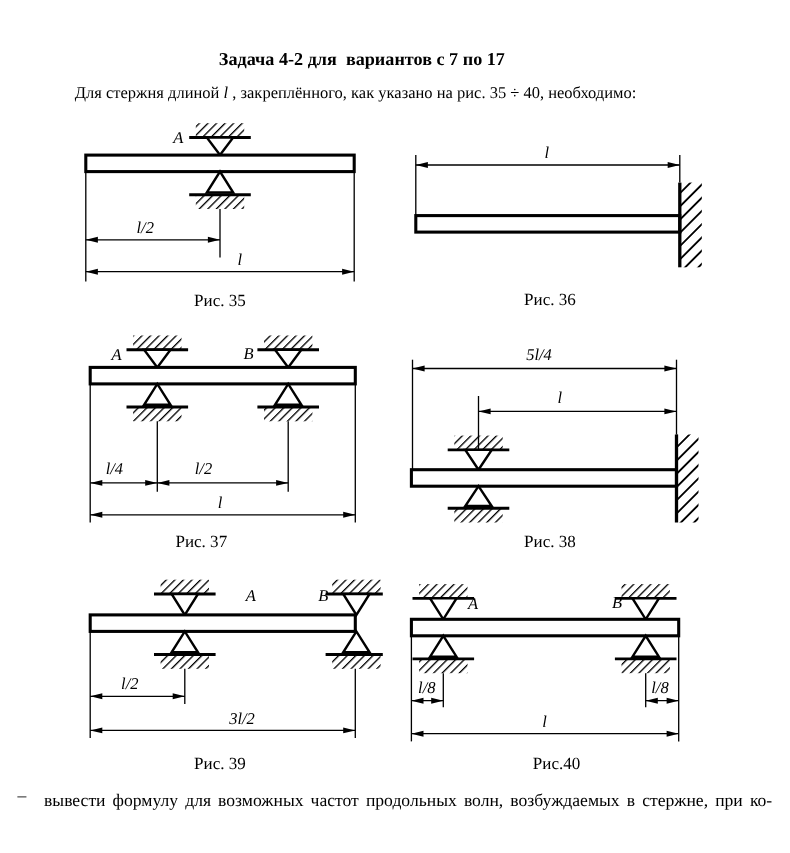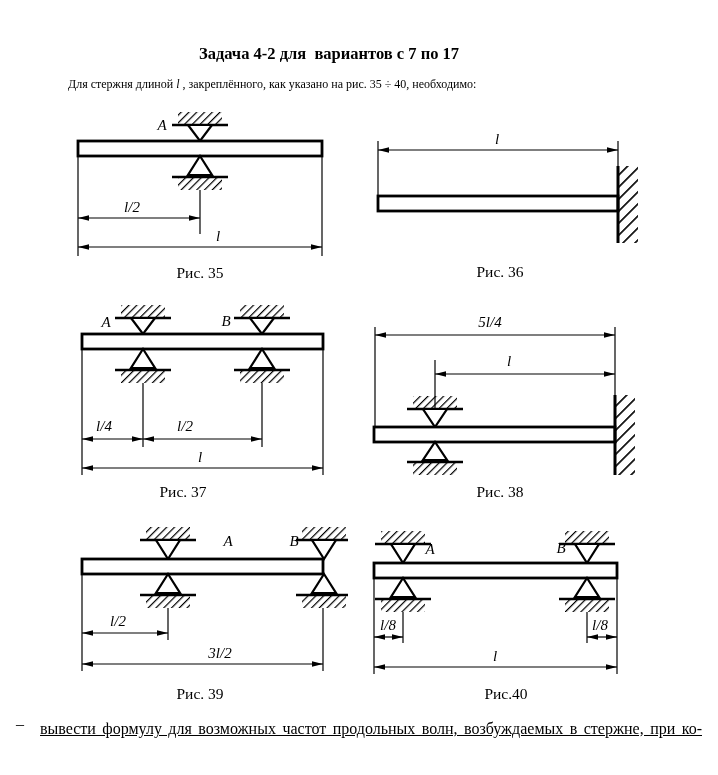--- a/index.html
+++ b/index.html
@@ -1,40 +1,40 @@
 <!DOCTYPE html>
 <html><head>
 <meta charset="utf-8">
 <style>
   html,body{margin:0;padding:0;background:#fff;}
   .page{position:relative;width:718px;height:775px;background:#fff;overflow:hidden;
         font-family:"Liberation Serif",serif;color:#000;}
   .title{position:absolute;top:16px;left:0;width:658px;text-align:center;
          font-weight:bold;font-size:16.5px;white-space:pre;margin-top:28px;}
-  .intro{position:absolute;top:77px;left:68px;font-size:12px;}
+  .intro{position:absolute;top:77px;left:68px;font-size:15px;}
   .intro .sym{font-style:italic;}
   svg.fig{position:absolute;overflow:visible;}
   .rod{fill:#fff;stroke:#000;stroke-width:2.8;}
   .tri{fill:#fff;stroke:#000;stroke-width:2.2;stroke-linejoin:miter;}
   .hs{fill:url(#hS);}
   .hw{fill:url(#hW);}
   .base{stroke:#000;stroke-width:2.6;}
   .walledge{stroke:#000;stroke-width:3;}
   .thin{stroke:#000;stroke-width:1.2;fill:none;}
   .arr{fill:#000;stroke:none;}
   text{fill:#000;}
   .lbl{font:italic 15px "Liberation Serif",serif;text-anchor:middle;}
   .dimt{font:italic 15px "Liberation Serif",serif;text-anchor:middle;}
   .cap{font:15.5px "Liberation Serif",serif;text-anchor:middle;}
   .footer{position:absolute;left:16px;top:715px;width:692px;font-size:16px;}
   .task-row{display:flex;}
   .dash{width:24px;flex:none;}
   .task-text{width:662px;}
   .task-text div{line-height:27.5px;}
-  .tl1{text-align:justify;text-align-last:justify;text-decoration:underline;}
+  .tl1{text-align:justify;text-align-last:justify;}
 </style>
 </head>
 <body>
 
 <div class="page">
 
   <svg width="0" height="0" style="position:absolute" aria-hidden="true">
     <defs>
       <pattern id="hS" patternUnits="userSpaceOnUse" width="5.5" height="5.5" patternTransform="rotate(45)">
         <line x1="0" y1="0" x2="0" y2="5.5" stroke="#000" stroke-width="2.4"></line>

